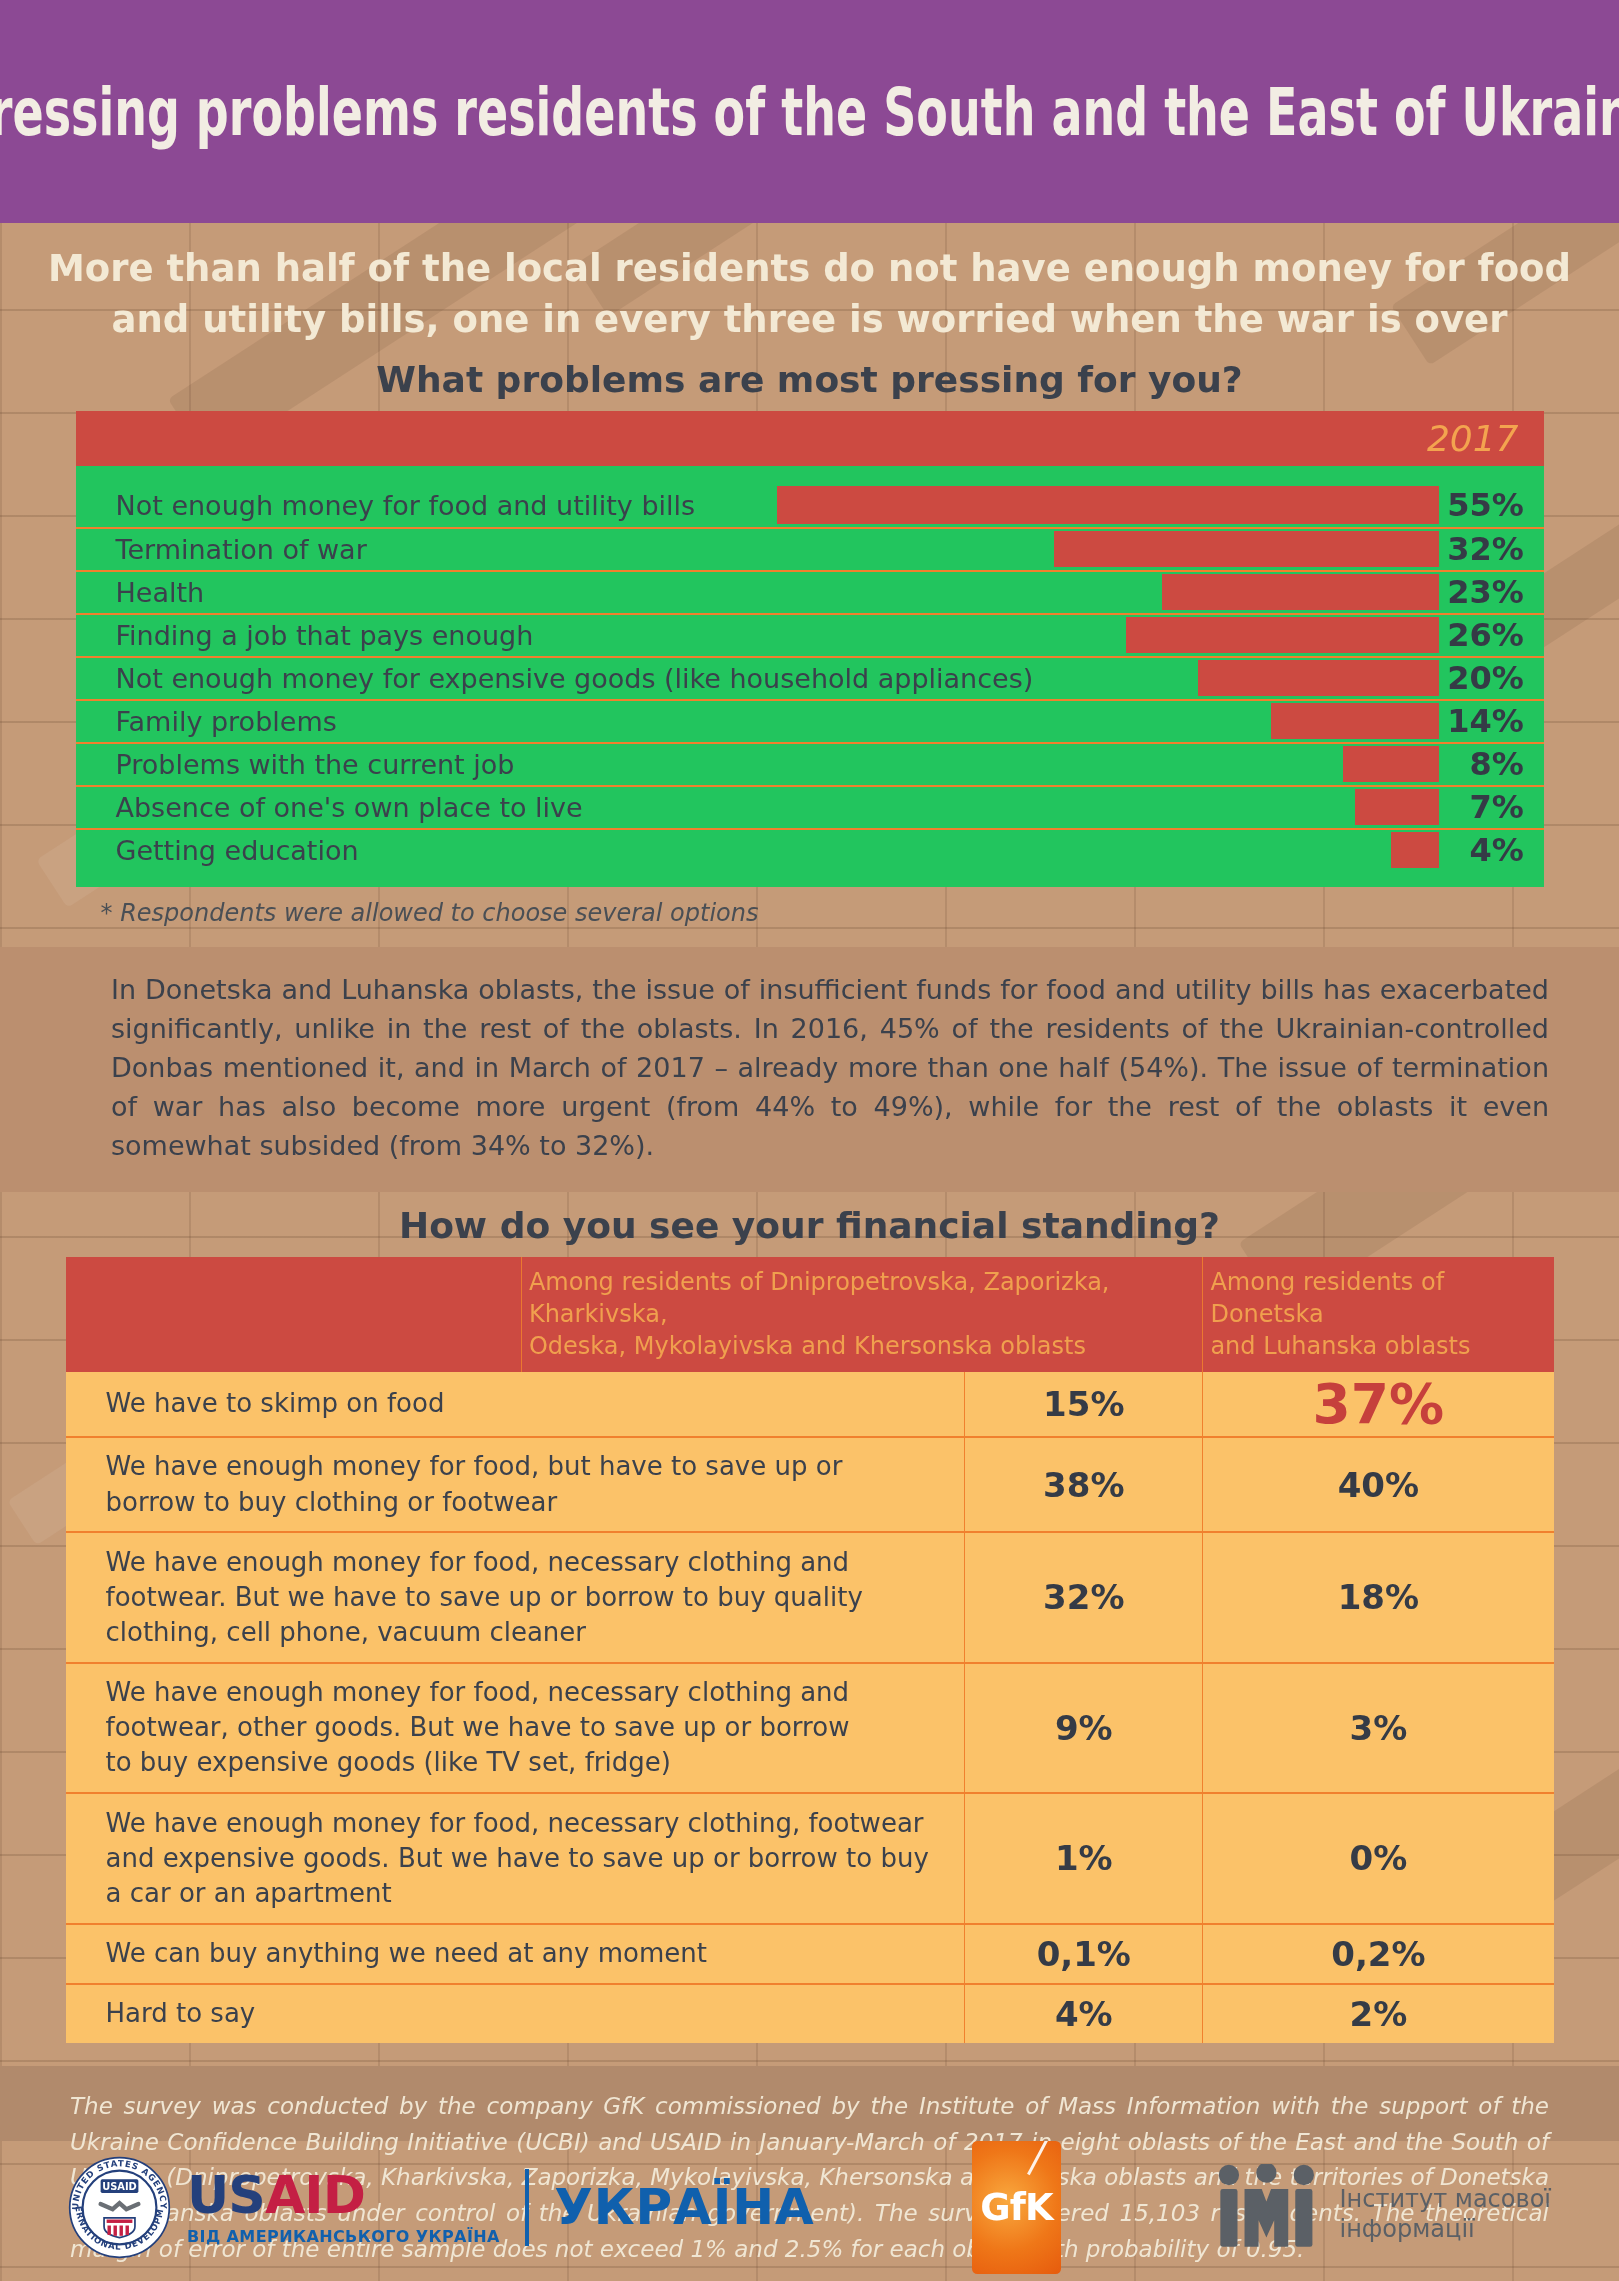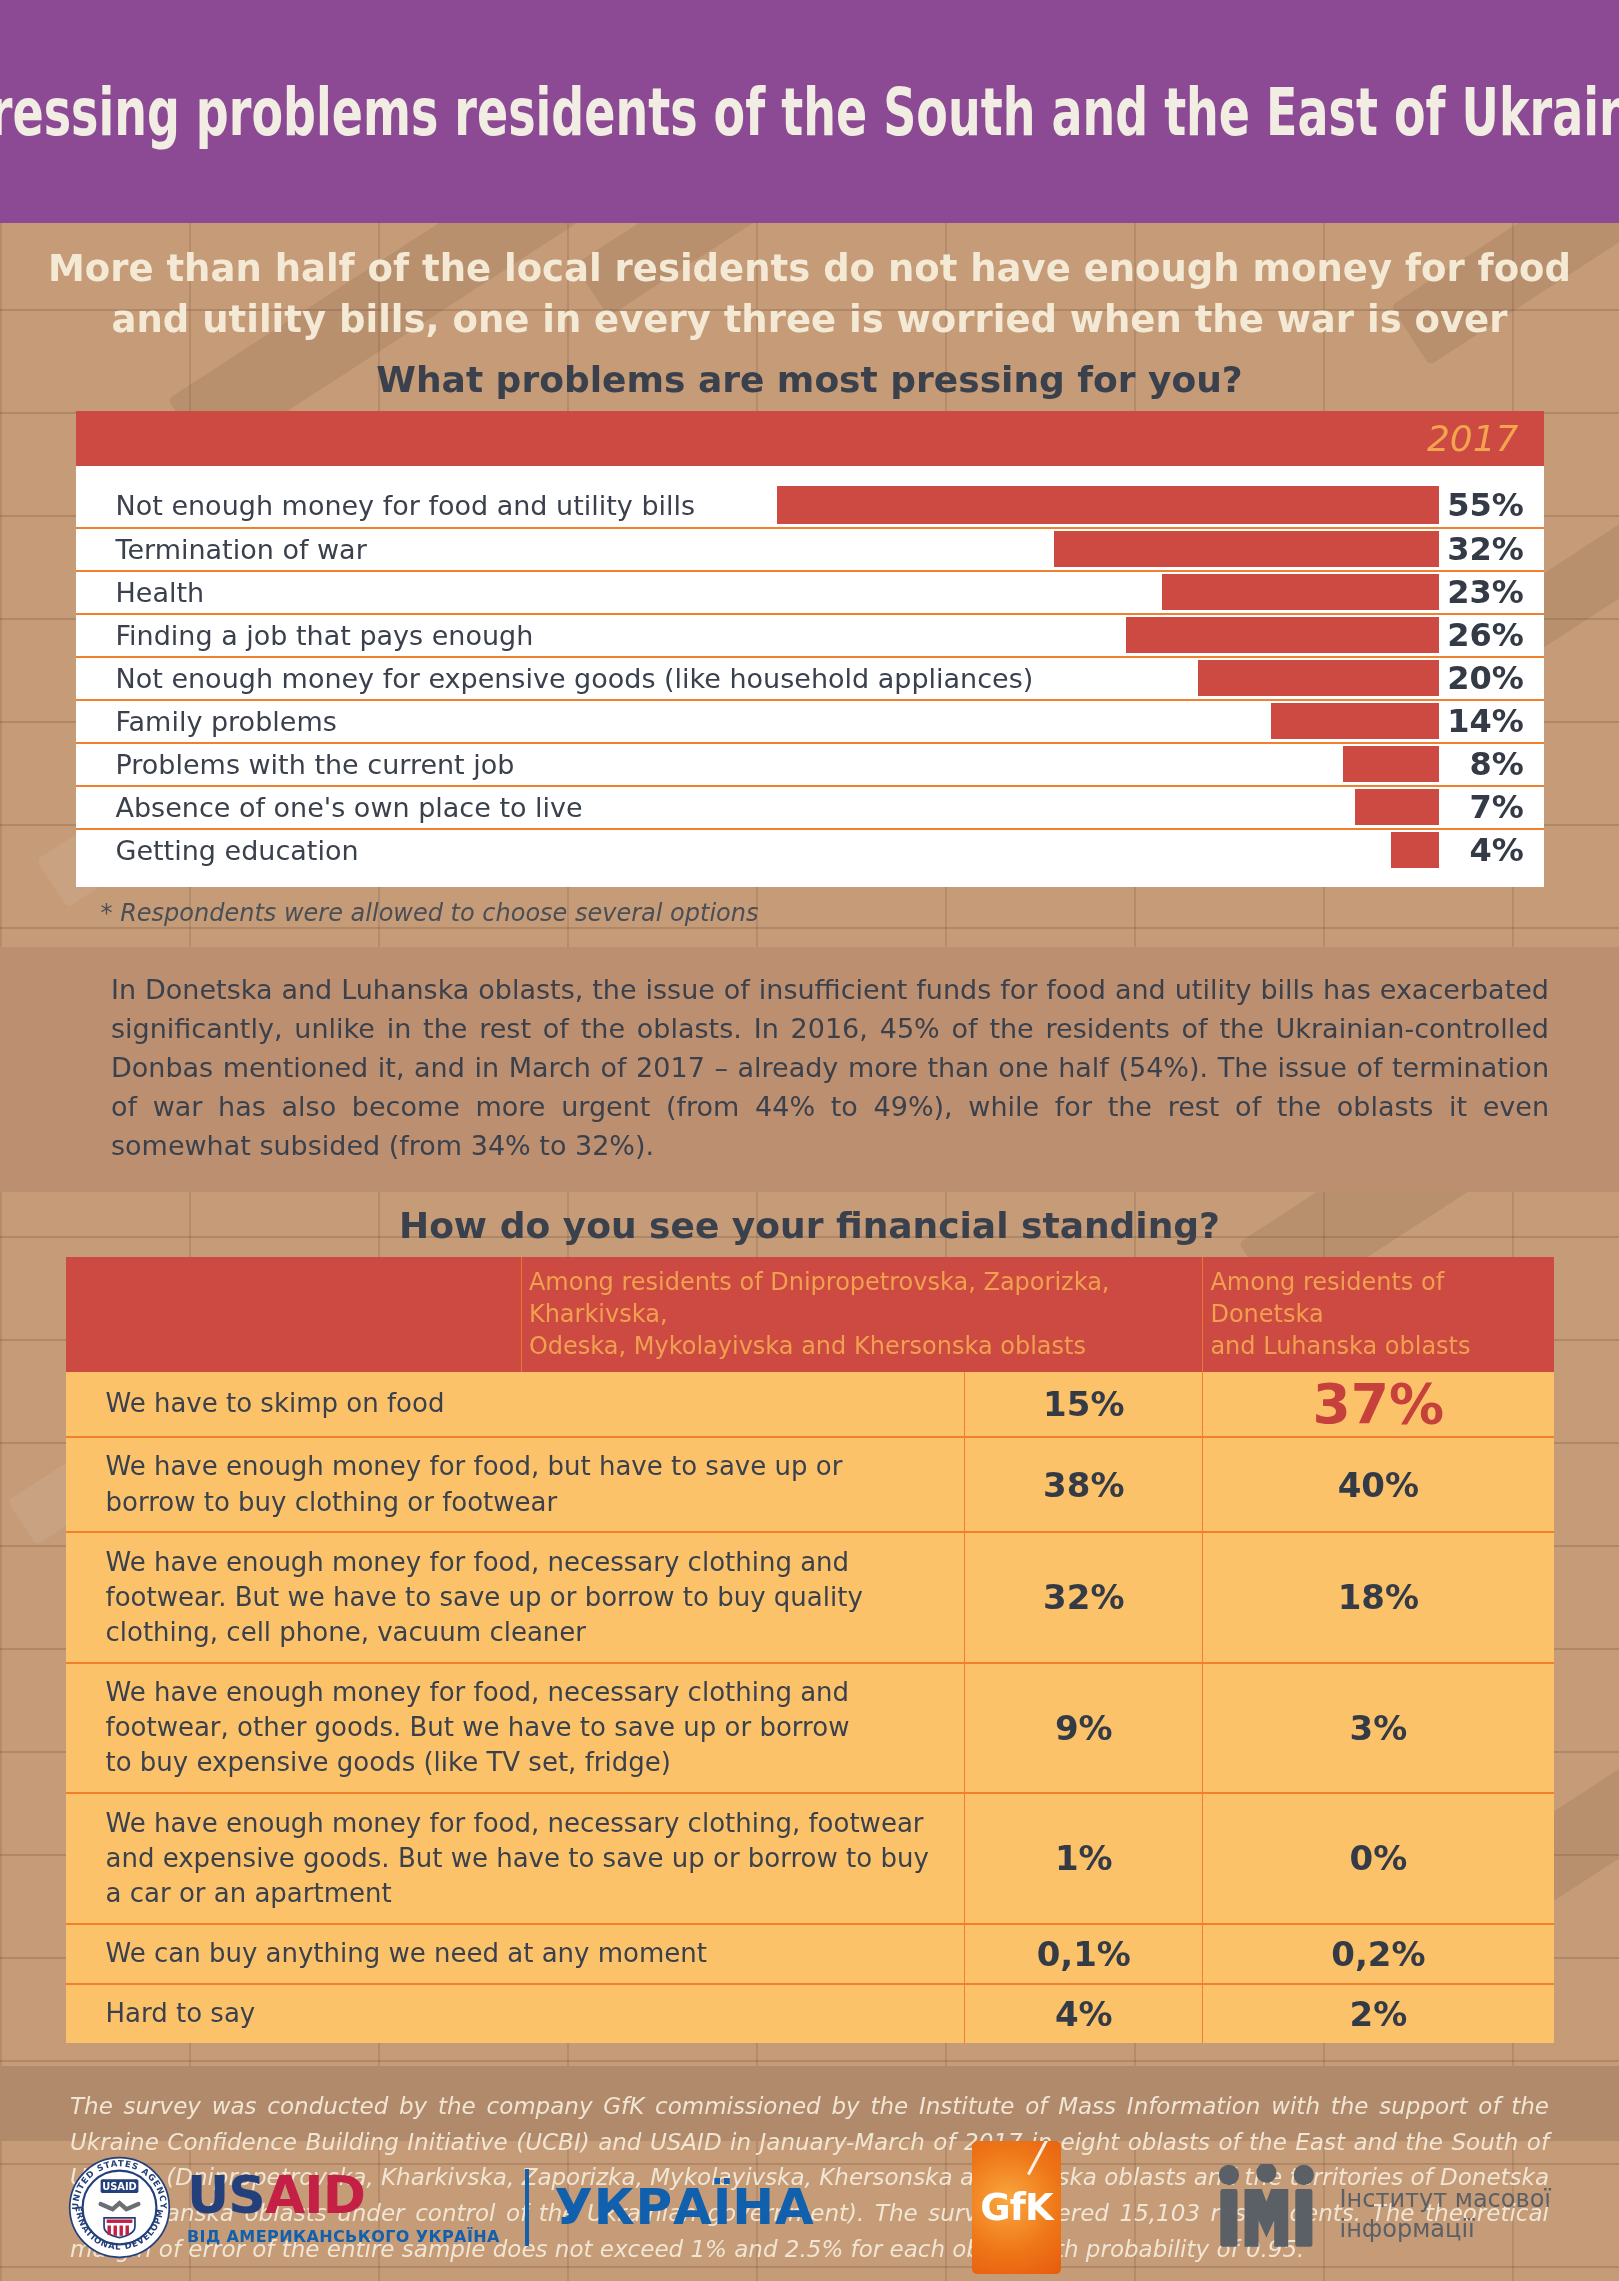--- a/index.html
+++ b/index.html
@@ -27,21 +27,21 @@
   
   .subtitle { margin:19.6px 36px 0; text-align:center; font-size:37px; font-weight:bold;
               color:#f3e9d4; line-height:1.38; white-space:pre-line; }
   .h-dark { margin:14.3px 0 10.7px; text-align:center; font-size:36px; font-weight:bold; color:#3b414c; }
 
   
   .chart1 { width:1468px; margin:0 auto; }
   .year-band { height:55px; background:#cc4a41; position:relative; }
   .year-label { position:absolute; right:25px; top:50%; transform:translateY(-50%);
                 font-style:italic; font-size:36px; color:#f3a44f; }
-  .panel { background:#ffffff; padding:18px 0 16px; }
+  .panel { background:#22c55e; padding:18px 0 16px; }
   .bar-row { position:relative; height:43px; display:flex; align-items:center; }
   .bar-row + .bar-row { border-top:2.7px solid #f0802e; }
   .bar-label { flex:1; padding-left:40px; font-size:27px; color:#3b414c; }
   .bar { position:absolute; right:105px; top:2.7px; bottom:2.7px; background:#cc4a41; }
   .bar-value { width:105px; text-align:right; padding-right:19.6px; font-size:32px; font-weight:bold; color:#353b46; }
   .note { width:1468px; margin:12.5px auto 0; padding-left:25px; font-style:italic; font-size:24px; color:#4a4f55; }
 
   
   .para-band { margin-top:19.6px; background:#bb8f6f; padding:23px 70px 27px; }
   .para-band p { font-size:27px; line-height:1.45; color:#3b414c; text-align:justify;margin-left:41px; }

